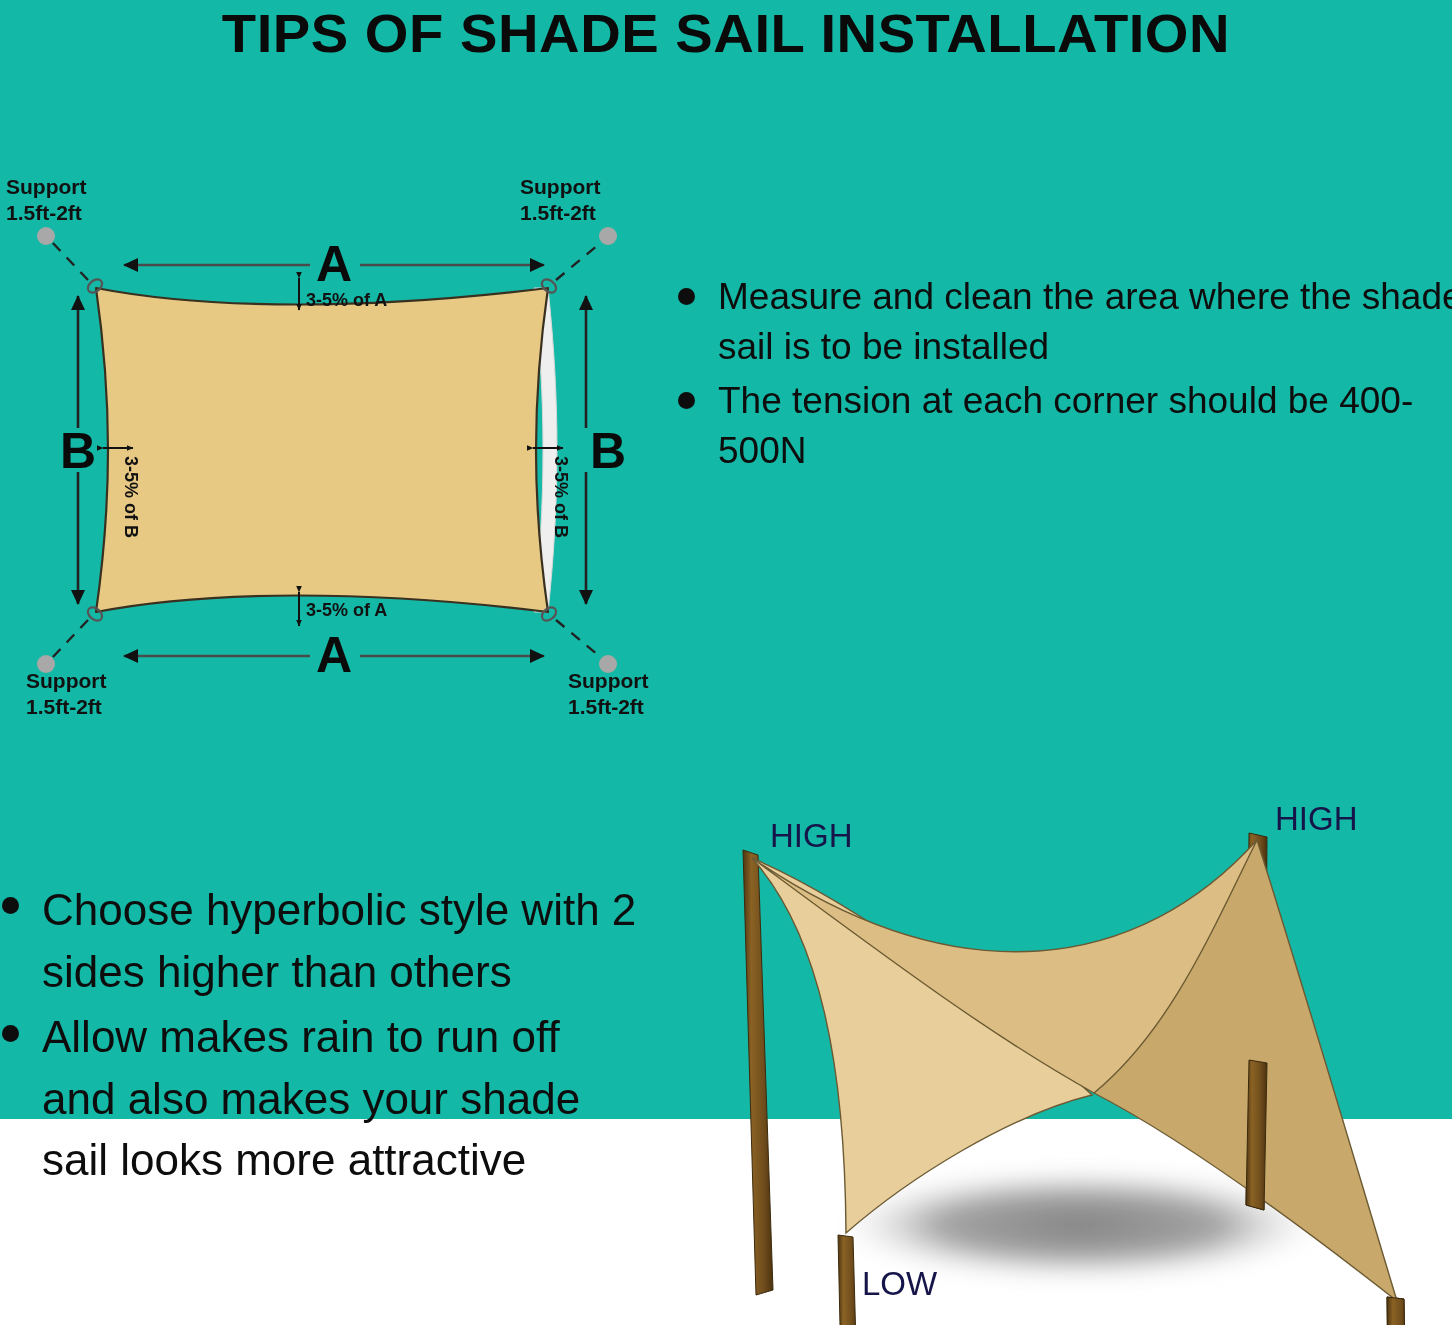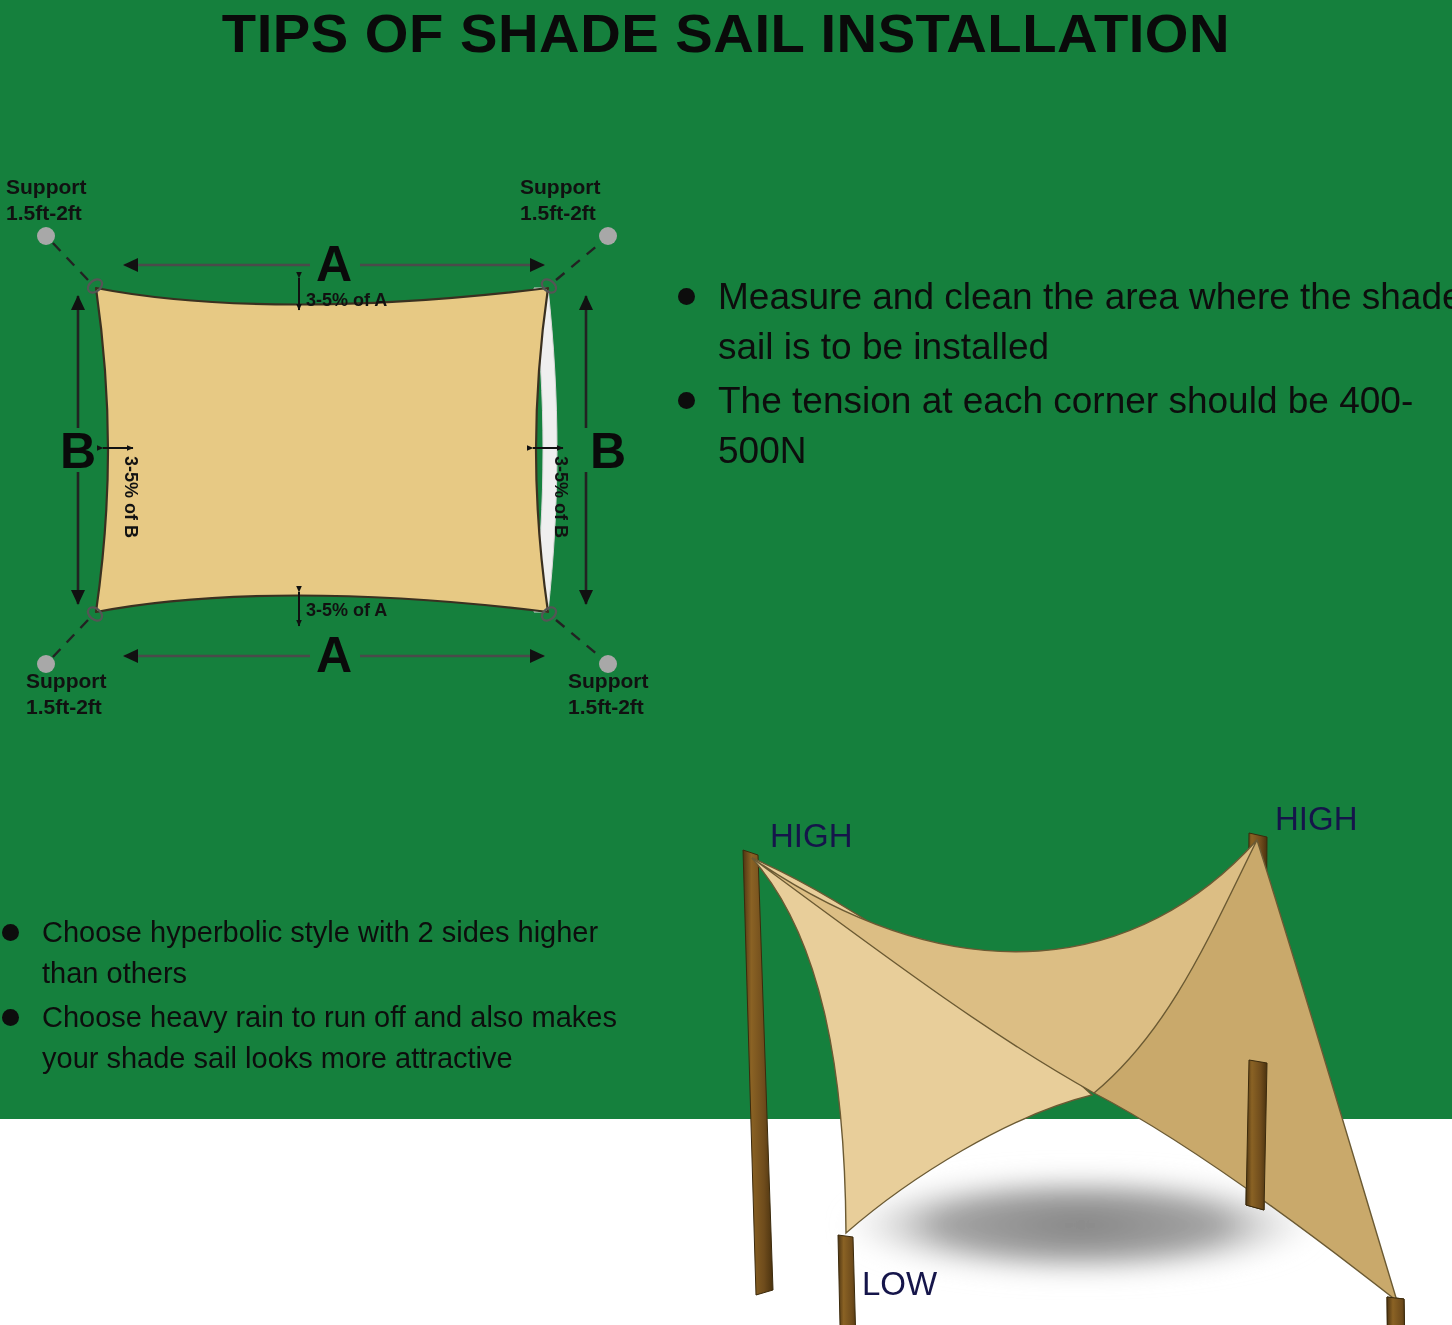--- a/index.html
+++ b/index.html
@@ -5,21 +5,21 @@
   * { box-sizing: border-box; margin: 0; padding: 0; }
   html, body {
     width: 1452px; height: 1325px;
     background: #ffffff;
     font-family: "Liberation Sans", "DejaVu Sans", sans-serif;
     overflow: hidden;
   }
   #page {
     position: relative;
     width: 1452px; height: 1119px;
-    background: #15803d;
+    background: #14b8a6;
   }
 
   
   #title {
     position: absolute;
     left: 0; top: 2px;
     width: 1452px;
     text-align: center;
     font-family: "Liberation Sans", "DejaVu Sans", sans-serif;
     font-weight: 700;
@@ -65,23 +65,23 @@
 
   #bullets-top {
     left: 678px; top: 272px;
     width: 790px;
     font-size: 37px;
     line-height: 1.34;
   }
   #bullets-top li { margin-bottom: 5px; }
 
   #bullets-bottom {
-    left: 2px; top: 912px;
+    left: 2px; top: 879px;
     width: 636px;
-    font-size: 29px;
+    font-size: 44px;
     line-height: 1.40;
   }
   #bullets-bottom li { margin-bottom: 4px; }
 </style>
 </head>
 <body>
 
 <div id="page">
 
   <div id="title">TIPS OF SHADE SAIL INSTALLATION</div>
@@ -197,21 +197,21 @@
     </li>
   </ul>
 
   <ul id="bullets-bottom" class="bullets">
     <li>
       <span class="dot"></span>
       <span class="txt">Choose hyperbolic style with 2 sides higher than others</span>
     </li>
     <li>
       <span class="dot"></span>
-      <span class="txt">Choose heavy rain to run off and also makes your shade sail looks more attractive</span>
+      <span class="txt">Allow makes rain to run off and also makes your shade sail looks more attractive</span>
     </li>
   </ul>
 
   <svg id="hypar-diagram" class="diagram" viewBox="0 0 792 540">
     <defs>
       <linearGradient id="postGrad" x1="0" y1="0" x2="1" y2="0">
         <stop offset="0%" stop-color="#4E3512"></stop>
         <stop offset="28%" stop-color="#8A6224"></stop>
         <stop offset="70%" stop-color="#6F4C1C"></stop>
         <stop offset="100%" stop-color="#4A320F"></stop>

